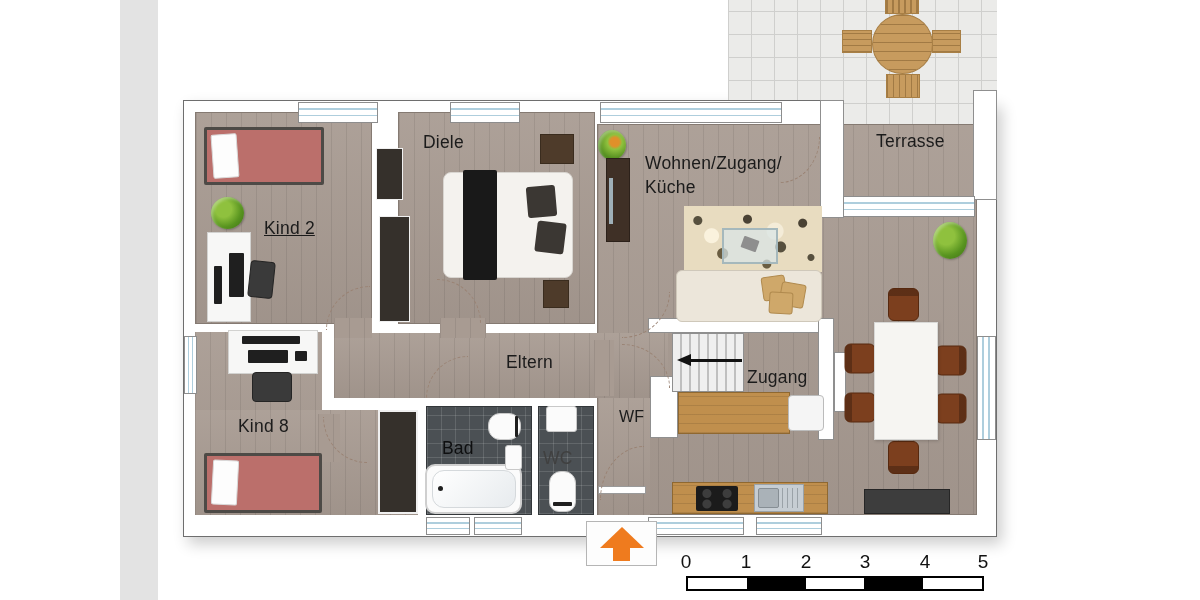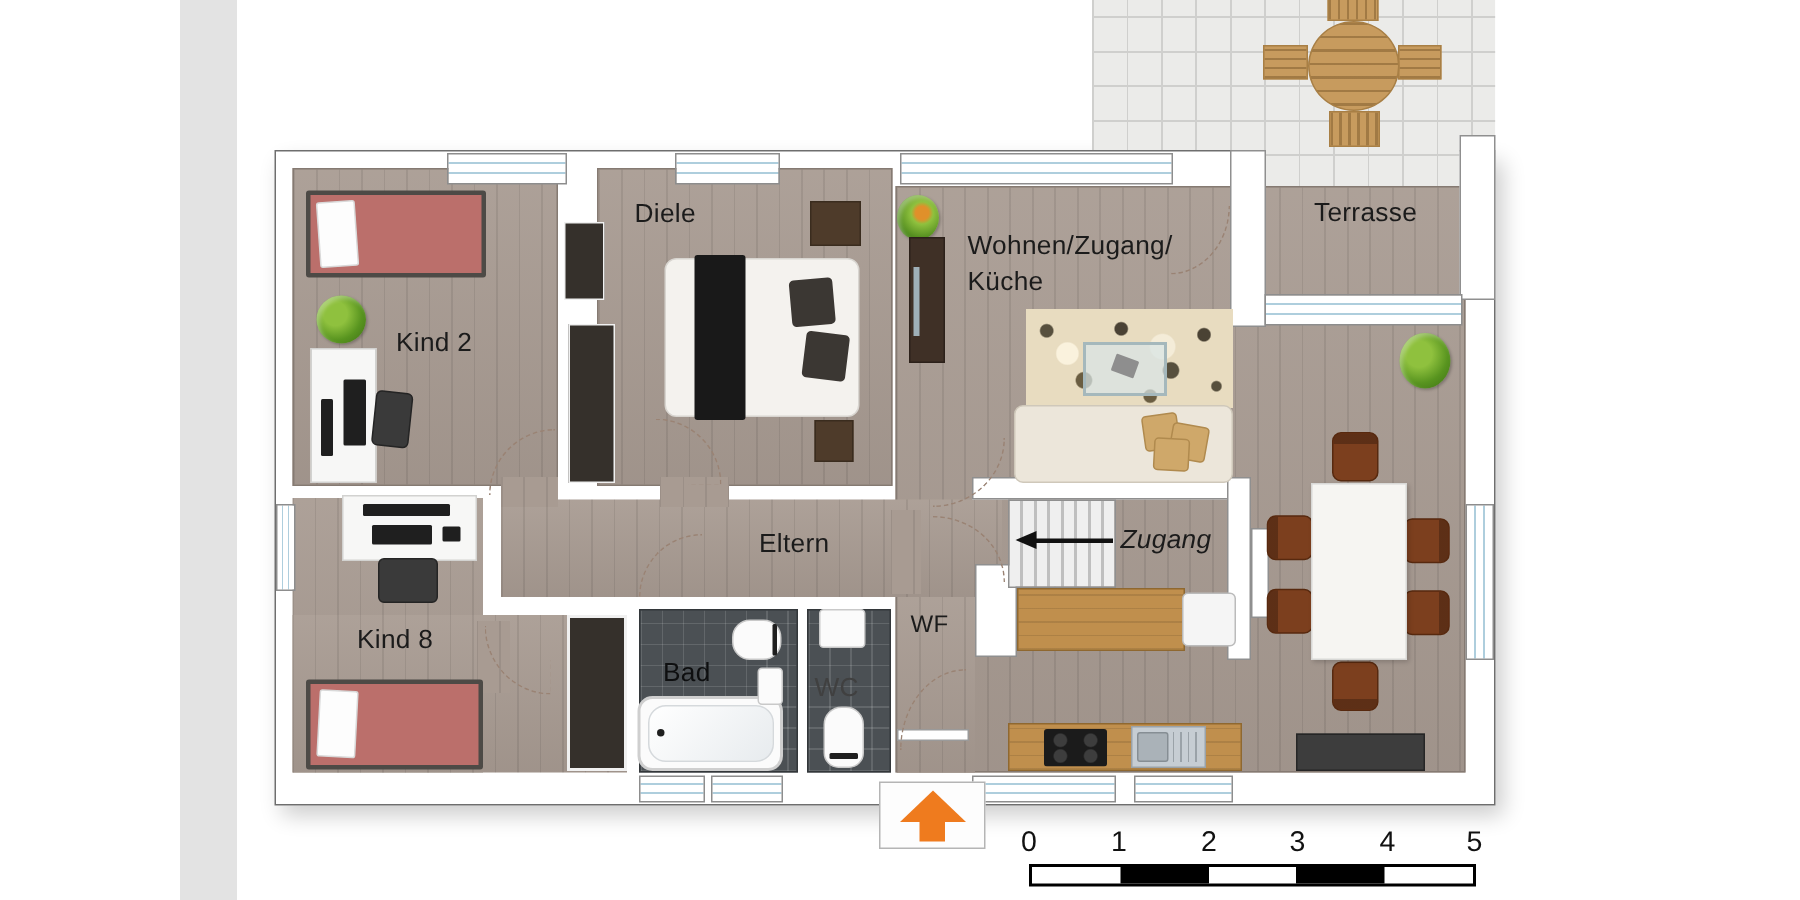--- a/index.html
+++ b/index.html
@@ -77,21 +77,21 @@
   .stairs{background:repeating-linear-gradient(90deg,#efefef 0 7px,#bfbfbf 7px 9px);border:1px solid #8f8f8f;}
   .tub{background:#fbfbfb;border:2px solid #cfcfcf;border-radius:10px;}
   .tub-inner{background:linear-gradient(135deg,#ffffff,#e7ebee);border:1px solid #d5d9dc;border-radius:12px;}
   .wc-item{background:#fbfbfb;border:1px solid #c9c9c9;}
   .arc{border-color:#9a8374;}
   .arc-tl{border-top:1.6px dashed #9a8374;border-left:1.6px dashed #9a8374;border-top-left-radius:100% 100%;}
   .arc-tr{border-top:1.6px dashed #9a8374;border-right:1.6px dashed #9a8374;border-top-right-radius:100% 100%;}
   .arc-bl{border-bottom:1.6px dashed #9a8374;border-left:1.6px dashed #9a8374;border-bottom-left-radius:100% 100%;}
   .arc-br{border-bottom:1.6px dashed #9a8374;border-right:1.6px dashed #9a8374;border-bottom-right-radius:100% 100%;}
   .label{font-size:17.5px;color:#1b1b1b;white-space:nowrap;letter-spacing:.2px;}
-  .label.small{font-size:16px;}
+  .label.small{font-size:16px;margin-left:12px;}
   .ent-box{background:#fdfdfd;border:1px solid #b5b5b5;}
   .ent-head{width:0;height:0;border-left:22px solid transparent;border-right:22px solid transparent;border-bottom:21px solid #ef7b1e;}
   .ent-stem{background:#ef7b1e;}
   .st-arrow-line{background:#111;}
   .st-arrow-head{width:0;height:0;border-top:6px solid transparent;border-bottom:6px solid transparent;border-right:14px solid #111;}
   .scalebar{display:flex;border:2px solid #000;background:#fff;}
   .scalebar .seg{flex:1;}
   .seg.b{background:#000;}
   .tick{font-size:19px;color:#111;width:22px;text-align:center;}
   .ttable{border-radius:50%;background-color:#c79b5e;border:1px solid #a87f45;
@@ -227,28 +227,28 @@
   <div class="abs arc arc-tr" style="left:622px;top:344px;width:48px;height:44px;z-index:10;"></div>
   <div class="abs arc arc-bl" style="left:323px;top:417px;width:44px;height:46px;z-index:10;"></div>
   <div class="abs arc arc-tl" style="left:426px;top:356px;width:42px;height:42px;z-index:10;"></div>
   <div class="abs arc arc-tl" style="left:600px;top:446px;width:44px;height:54px;z-index:10;"></div>
   <div class="abs arc arc-br" style="left:780px;top:137px;width:40px;height:46px;z-index:10;"></div>
 
   <div class="abs ent-box" style="left:586px;top:521px;width:71px;height:45px;z-index:9;"></div>
   <div class="abs ent-head" style="left:600px;top:527px;z-index:11;"></div>
   <div class="abs ent-stem" style="left:613px;top:548px;width:17px;height:13px;z-index:11;"></div>
 
-  <div class="abs label" style="left:264px;top:218px;z-index:12;">Kind 2</div>
+  <div class="abs label" style="left:264px;top:218px;z-index:12;text-decoration:underline;">Kind 2</div>
   <div class="abs label" style="left:423px;top:132px;z-index:12;">Diele</div>
   <div class="abs label" style="left:645px;top:153px;z-index:12;">Wohnen/Zugang/</div>
   <div class="abs label" style="left:645px;top:177px;z-index:12;">Küche</div>
   <div class="abs label" style="left:876px;top:131px;z-index:12;">Terrasse</div>
   <div class="abs label" style="left:238px;top:416px;z-index:12;">Kind 8</div>
   <div class="abs label" style="left:506px;top:352px;z-index:12;">Eltern</div>
-  <div class="abs label" style="left:747px;top:349px;z-index:12;font-style:italic;">Zugang</div>
+  <div class="abs label" style="left:747px;top:367px;z-index:12;">Zugang</div>
   <div class="abs label small" style="left:607px;top:408px;z-index:12;">WF</div>
   <div class="abs label" style="left:442px;top:438px;z-index:12;color:#0e0f10;">Bad</div>
   <div class="abs label" style="left:543px;top:448px;z-index:12;color:#404040;">WC</div>
 
   <div class="abs tick" style="left:675px;top:551px;z-index:12;">0</div>
   <div class="abs tick" style="left:735px;top:551px;z-index:12;">1</div>
   <div class="abs tick" style="left:795px;top:551px;z-index:12;">2</div>
   <div class="abs tick" style="left:854px;top:551px;z-index:12;">3</div>
   <div class="abs tick" style="left:914px;top:551px;z-index:12;">4</div>
   <div class="abs tick" style="left:972px;top:551px;z-index:12;">5</div>

